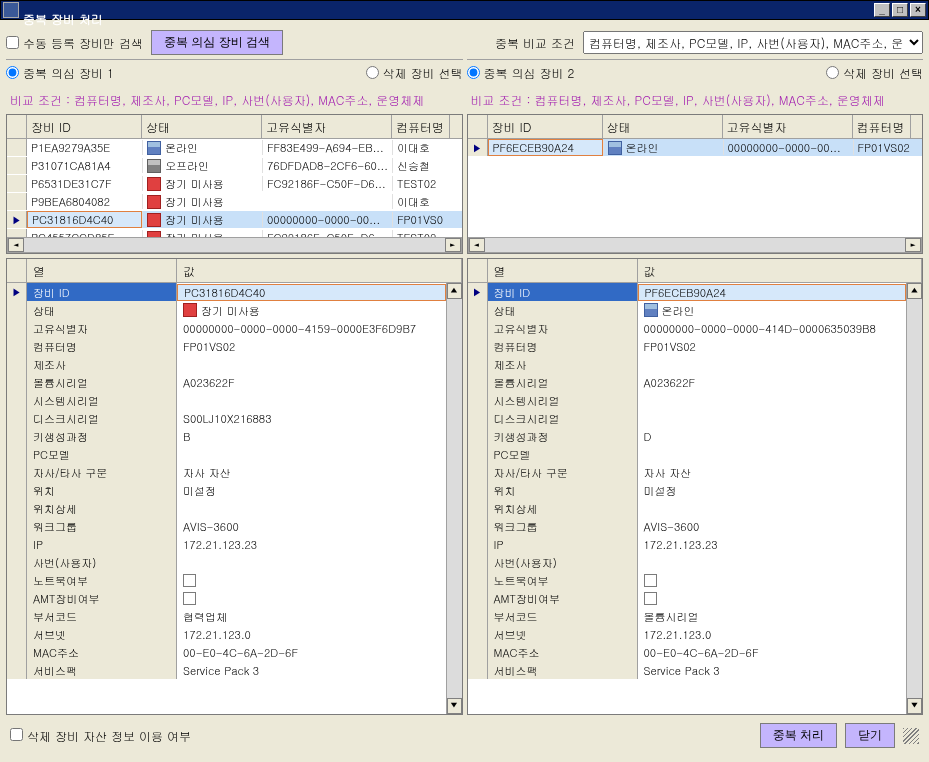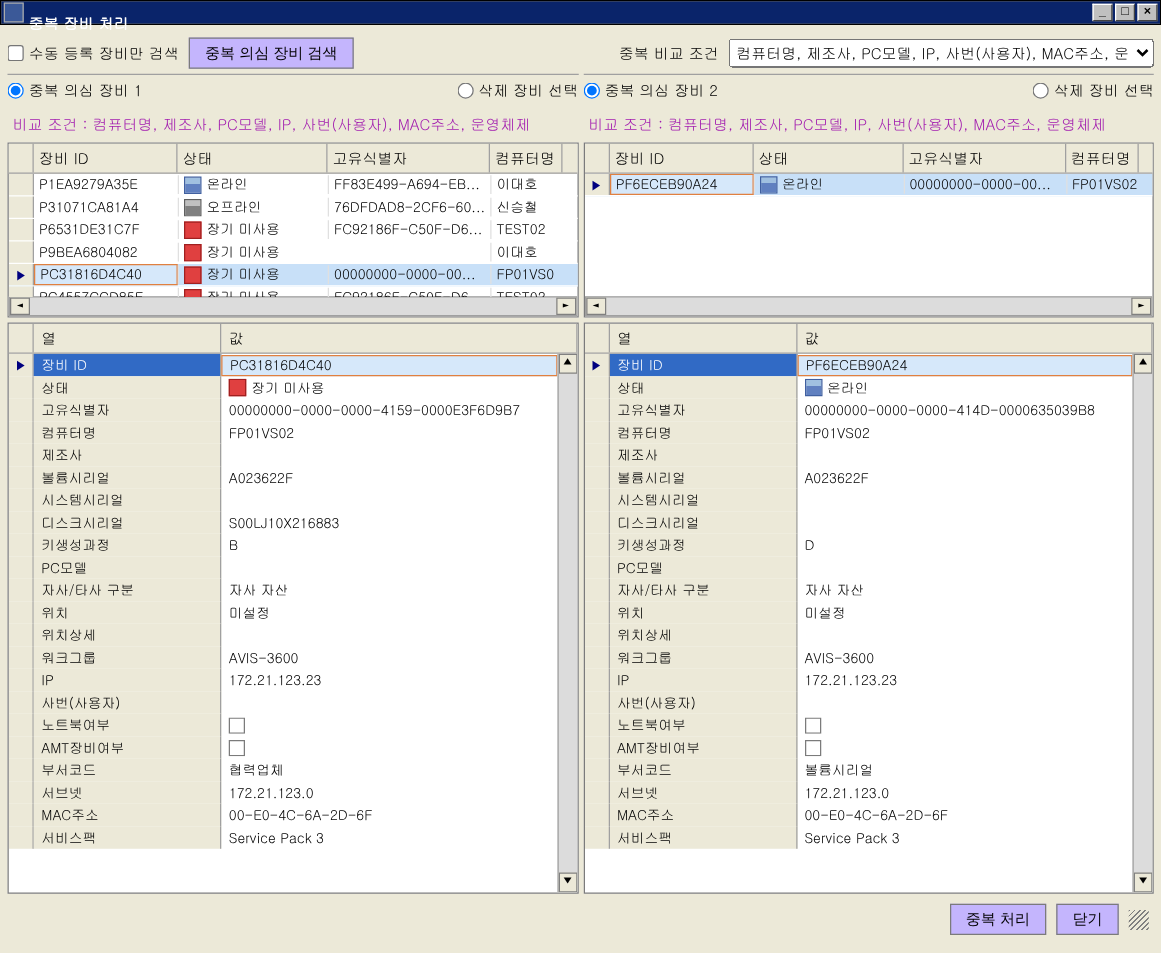--- a/index.html
+++ b/index.html
@@ -737,18 +737,22 @@
             <div class="scrollbar-v-btn">▲</div>
             <div style="flex:1;"></div>
             <div class="scrollbar-v-btn">▼</div>
           </div>
         </div>
       </div>
     </div>
   </div>
 
   <div class="bottom-row">
+    <label>
+      <input type="checkbox" style="">
+      <span>삭제 장비 자산 정보 이용 여부</span>
+    </label>
     <span class="spacer"></span>
     <button class="btn">중복 처리</button>
     <button class="btn">닫기</button>
     <div class="resize-grip"></div>
   </div>
 </div>
 
 </body></html>

